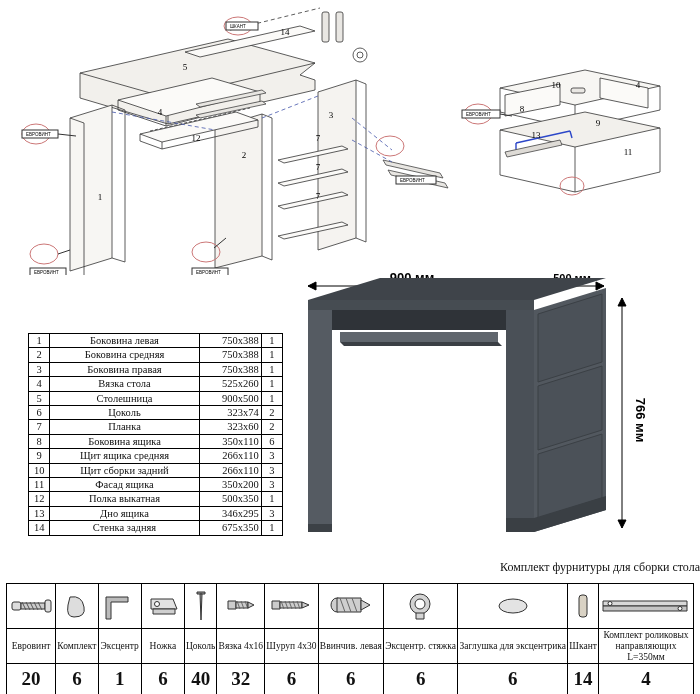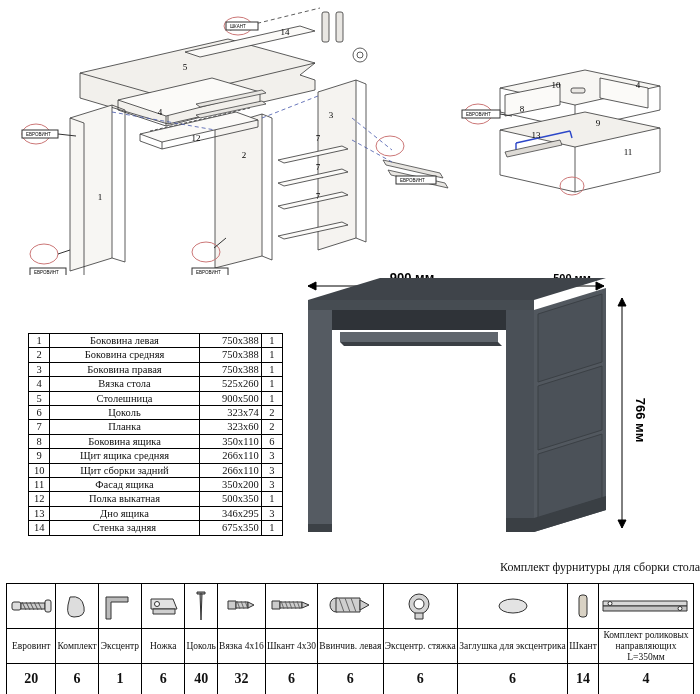--- a/index.html
+++ b/index.html
@@ -27,21 +27,21 @@
 
   
   #desk{left:284px;top:270px;width:400px;height:290px;}
 
   
   #kit-title{left:0;top:560px;width:700px;text-align:right;font-size:12px;}
   #kit{left:6px;top:583px;width:688px;border-collapse:collapse;}
   #kit td{border:1px solid #000;text-align:center;vertical-align:middle;}
   #kit tr.icons td{height:42px;}
   #kit tr.labels td{height:34px;font-size:9.5px;line-height:11px;font-family:"Liberation Serif",serif;padding:0 1px;}
-  #kit tr.counts td{height:28px;font-size:14px;font-weight:bold;}
+  #kit tr.counts td{height:28px;font-size:19px;font-weight:bold;}
   .ic{display:block;margin:0 auto;}
 </style>
 </head>
 <body>
 
 <div class="abs" id="assembly">
 <svg width="700" height="275" viewBox="0 0 700 275" xmlns="http://www.w3.org/2000/svg">
   <g fill="none" stroke="#333" stroke-width="0.8">
 
     <g>
@@ -433,21 +433,21 @@
           </svg>
         </td>
       </tr>
     <tr class="labels" id="kit-labels">
         <td>Евровинт</td>
         <td>Комплект</td>
         <td>Эксцентр</td>
         <td>Ножка</td>
         <td>Цоколь</td>
         <td>Вязка 4х16</td>
-        <td>Шкант 4х30</td>
+        <td>Шуруп 4х30</td>
         <td>Ввинчив. левая</td>
         <td>Эксцентр. стяжка</td>
         <td>Заглушка для эксцентрика</td>
         <td>Шкант</td>
         <td>Комплект роликовых направляющих L=350мм</td>
       </tr>
     <tr class="counts" id="kit-counts">
         <td>20</td>
         <td>6</td>
         <td>1</td>

